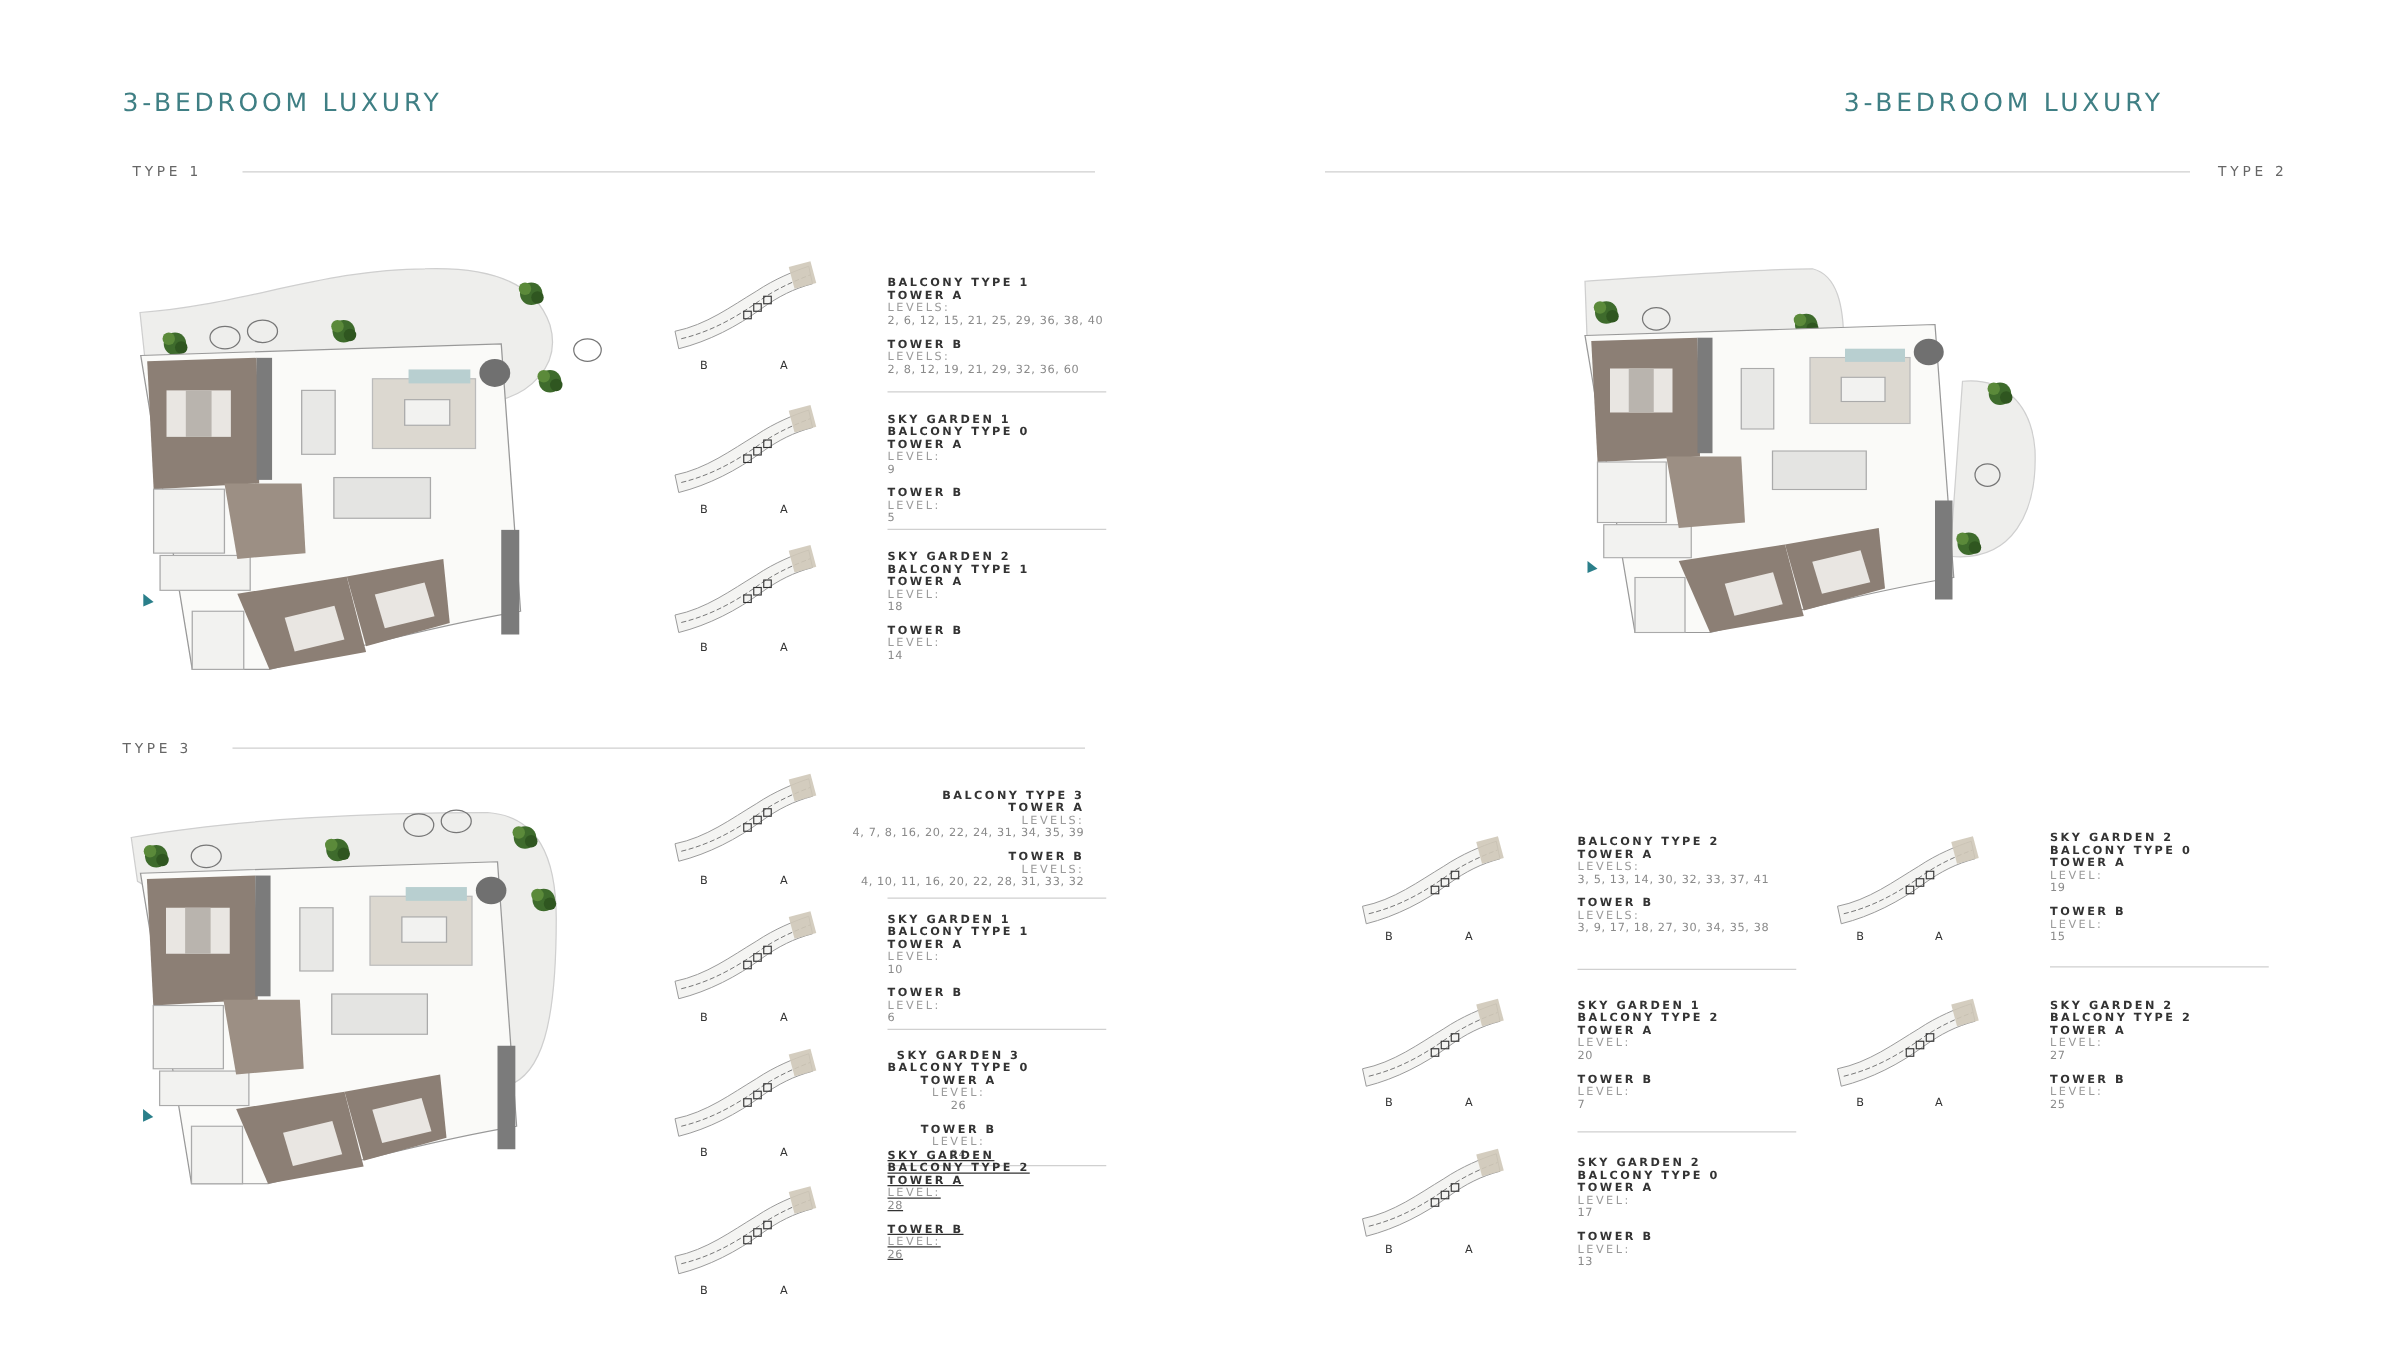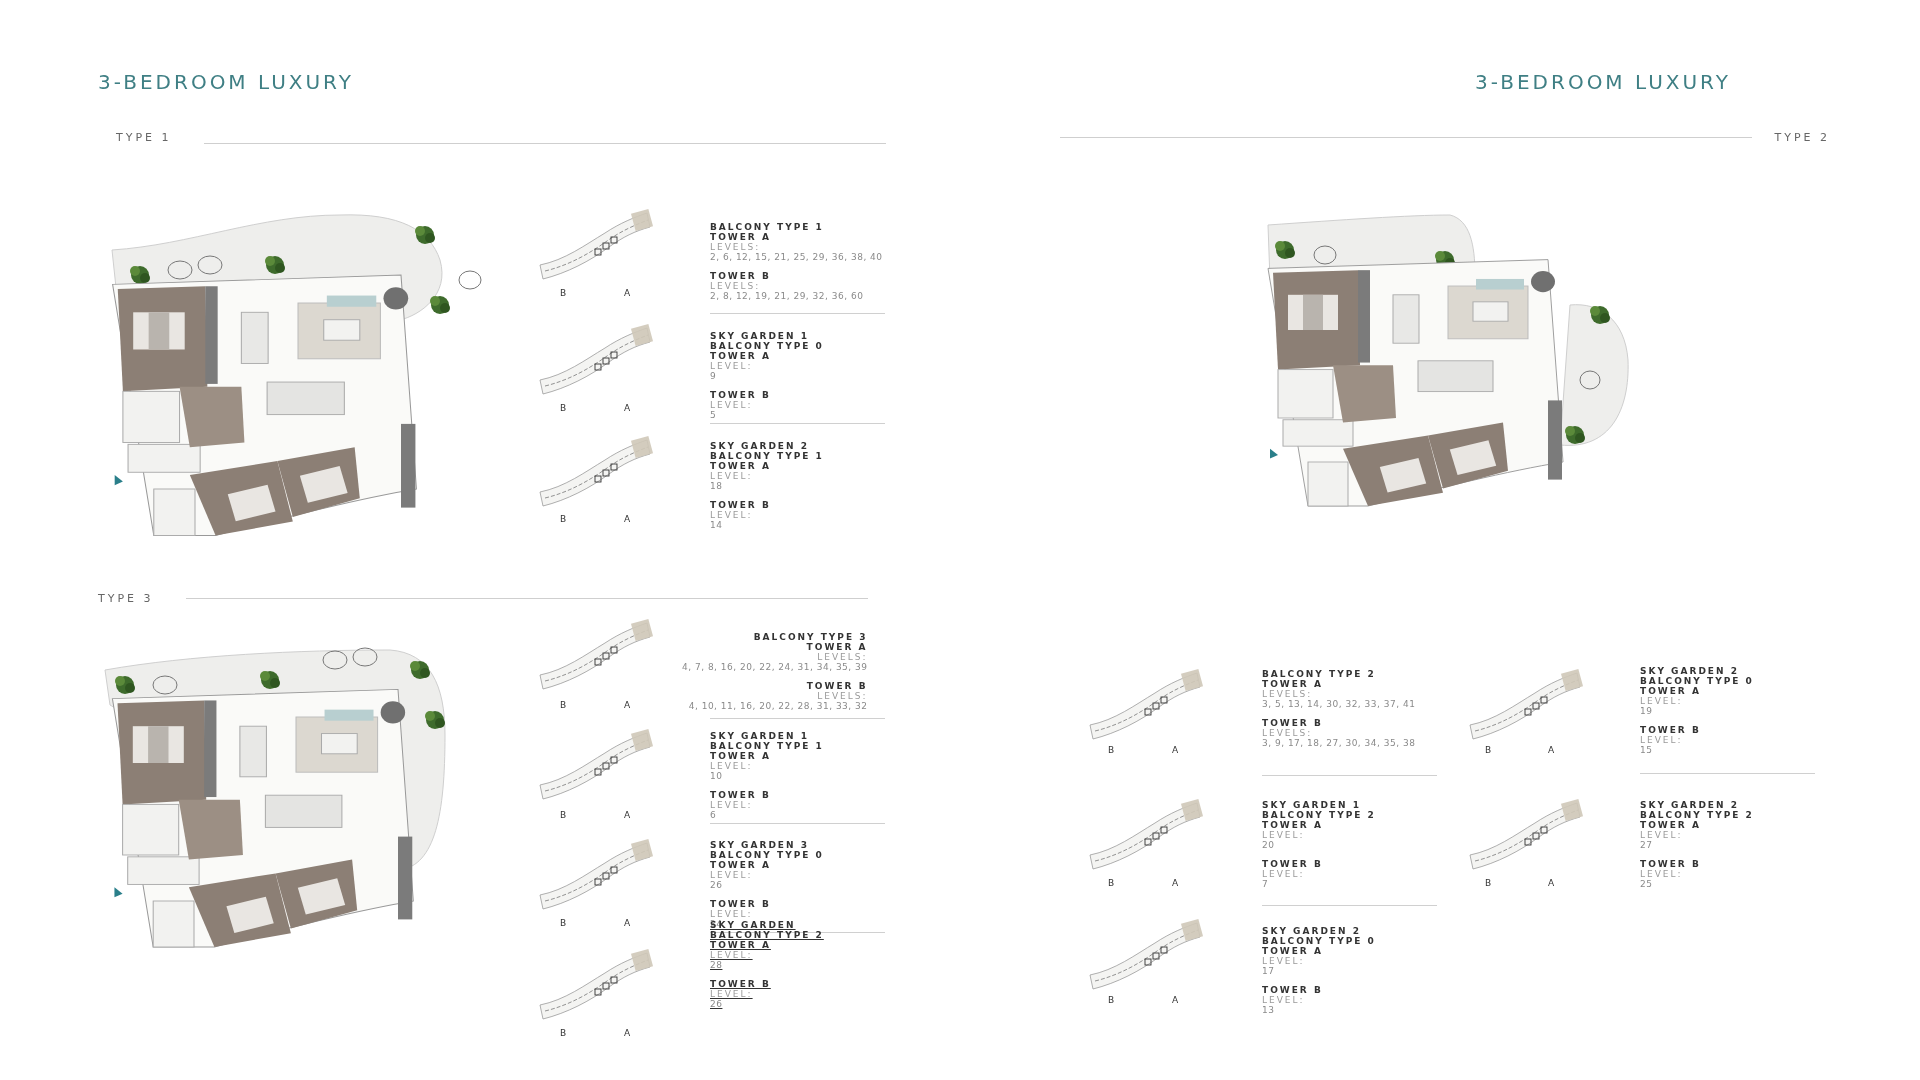--- a/index.html
+++ b/index.html
@@ -68,21 +68,21 @@
 
       <rect x="60" y="300" width="40" height="50" fill="#f2f2f0" stroke="#aaa"></rect>
 
       <path d="M22,285 L30,292 L22,296 Z" fill="#2a7f8a"></path>
     </g>
   </defs>
 </svg>
 
 <h1 class="page-title" style="left:98px;margin:0;top:70px;">3-BEDROOM LUXURY</h1>
 
-<div class="type-head" style="left:116px; top:131px; width:770px;align-items:flex-end;">
+<div class="type-head" style="left:106px; top:131px; width:770px;">
   <span style="width:88px;">TYPE 1</span>
   <span class="rule" style="flex:1;"></span>
 </div>
 
 <svg class="plan" style="left:100px; top:205px;" width="420" height="340" viewBox="0 0 420 340">
   <path d="M12,45 C90,40 160,10 240,10 C300,8 330,25 340,55 C350,90 320,110 300,115 L20,120 Z" fill="#eeeeec" stroke="#cfcfcf"></path>
   <use href="#plant" x="40" y="70"></use>
     <use href="#plant" x="175" y="60"></use>
     <use href="#plant" x="325" y="30"></use>
     <use href="#plant" x="340" y="100"></use>
@@ -199,21 +199,21 @@
   <div class="l">LEVEL:</div>
   <div class="v">6</div>
 </div>
 <div class="sep" style="left:710px; top:823px; width:175px;"></div>
 
 <svg class="keyplan" style="left:535px; top:835px;" viewBox="0 0 120 90">
     <use href="#keyplan-shape"></use>
   </svg>
 <span class="info b" style="left:560px; top:918px;">B</span>
 <span class="info b" style="left:624px; top:918px;">A</span>
-<div class="info" style="left:710px; top:840px;">
+<div class="info" style="left:710px; top:840px;text-align:center;">
   <div class="b">SKY GARDEN 3</div>
   <div class="b">BALCONY TYPE 0</div>
   <div class="b">TOWER A</div>
   <div class="l">LEVEL:</div>
   <div class="v">26</div>
   <div class="gap"></div>
   <div class="b">TOWER B</div>
   <div class="l">LEVEL:</div>
   <div class="v">24</div>
 </div>

